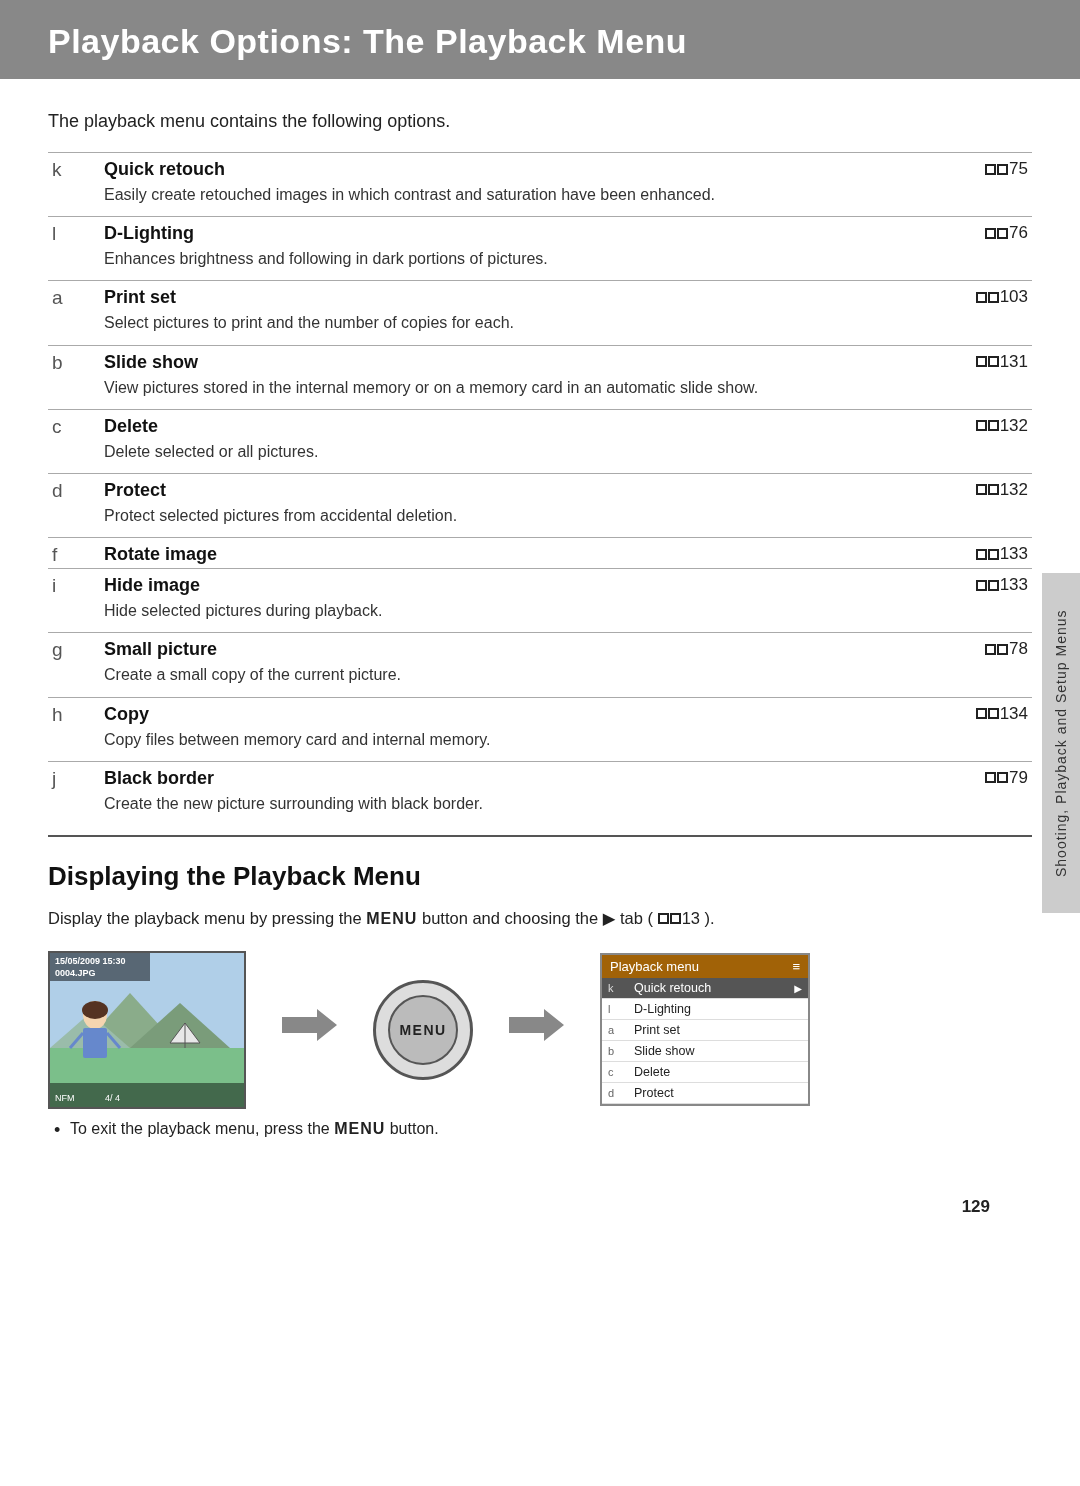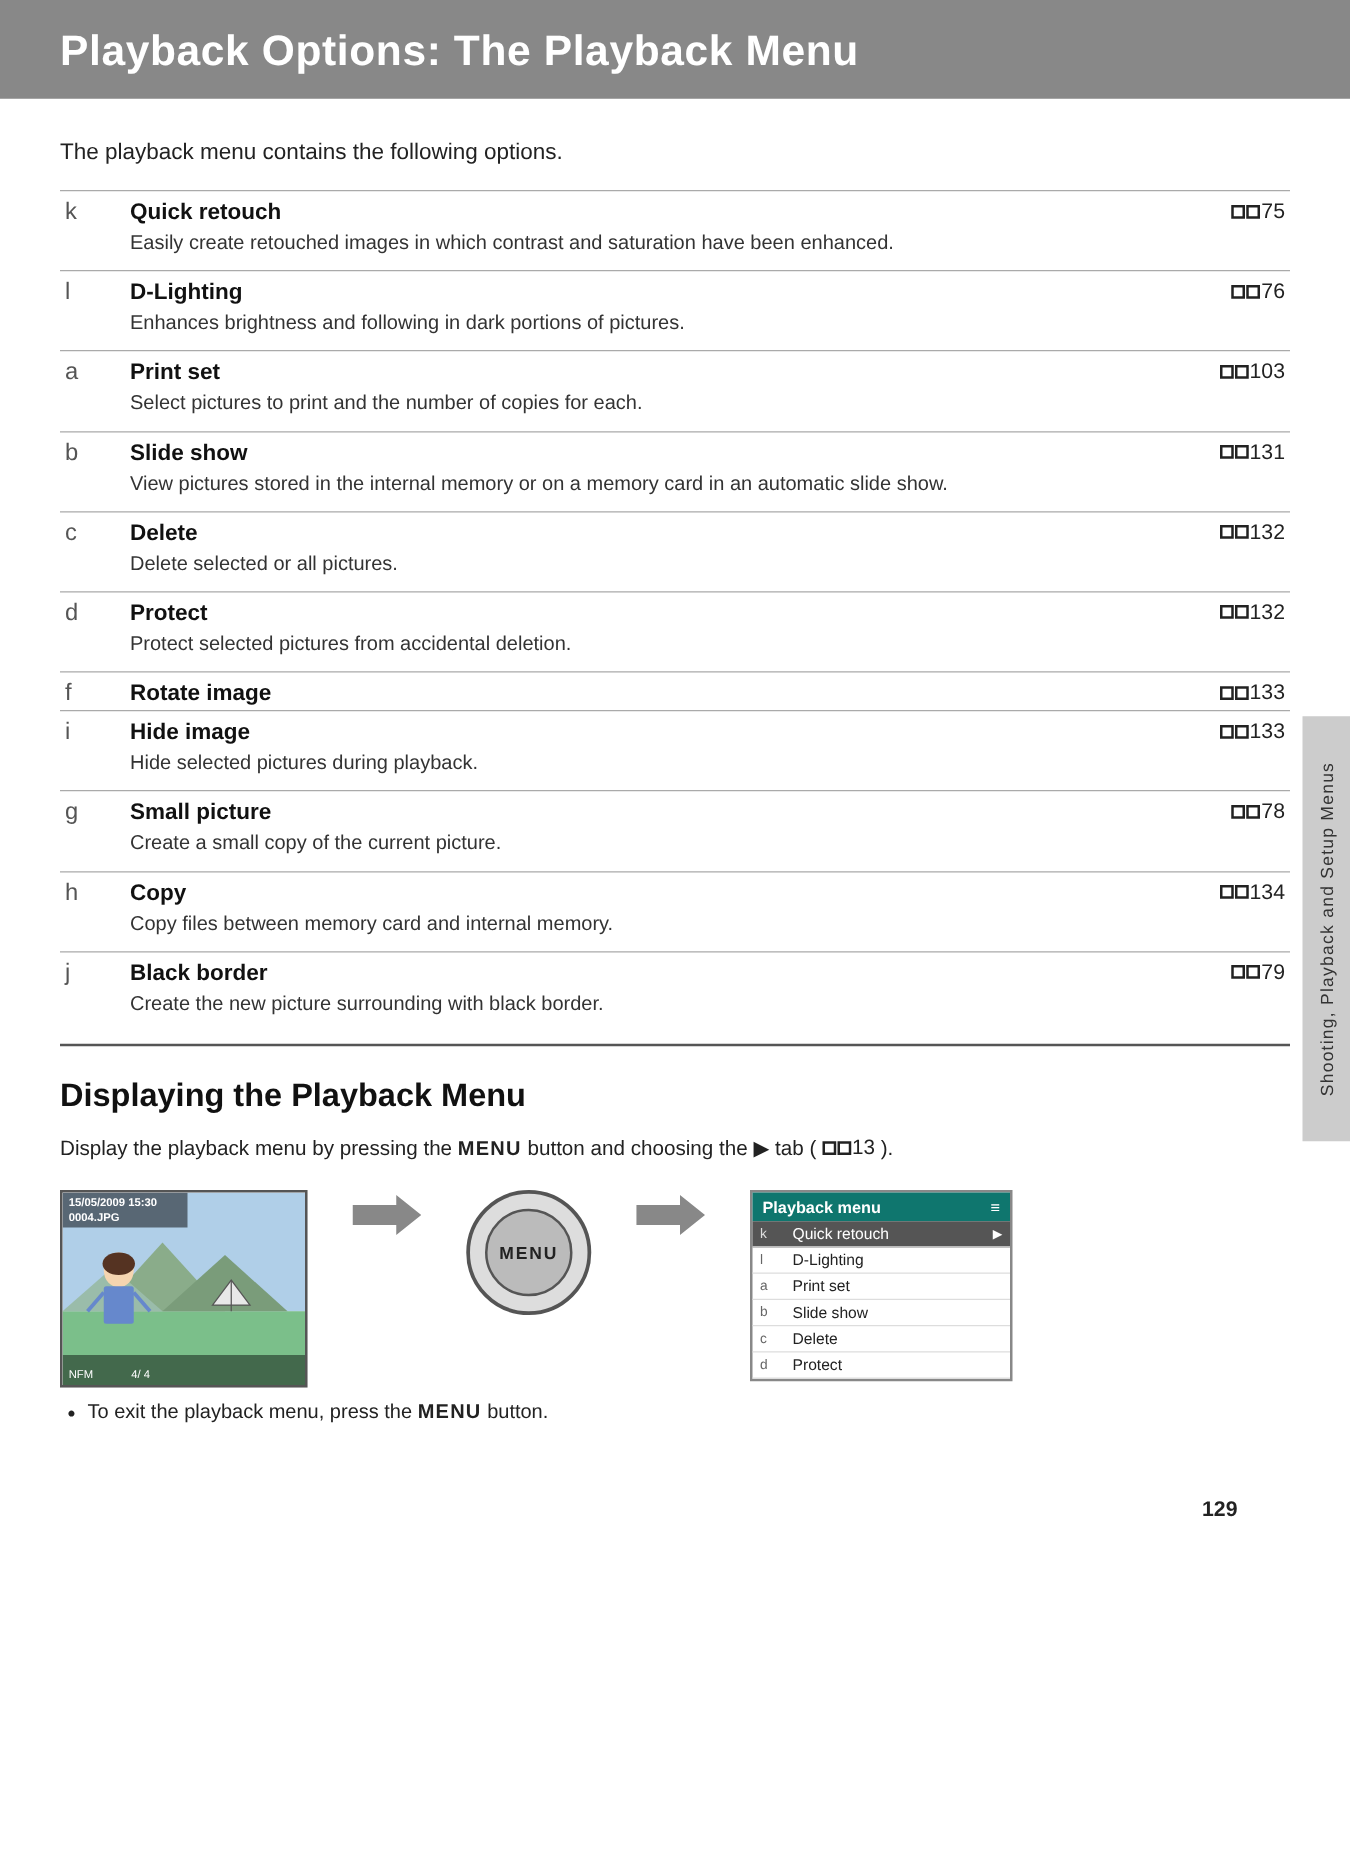--- a/index.html
+++ b/index.html
@@ -125,21 +125,21 @@
     .menu-bold {
       font-family: Arial, Helvetica, sans-serif;
       font-weight: 900;
       font-size: 16px;
       letter-spacing: 1px;
     }
 
     
     .image-row {
       display: flex;
-      align-items: flex-start;
+      align-items: center;
       gap: 36px;
     }
 
     
     .camera-screen {
       width: 198px;
       height: 158px;
       border: 2.5px solid #555;
       background: #e8e8e8;
       position: relative;
@@ -178,25 +178,25 @@
 
     
     .playback-menu-panel {
       width: 210px;
       border: 2px solid #888;
       background: #fff;
       flex-shrink: 0;
     }
 
     .pm-header {
-      background: #0f766e;
+      background: #a16207;
       color: #fff;
       font-family: Arial, Helvetica, sans-serif;
       font-size: 13px;
-      font-weight: 700;
+      font-weight: 400;
       padding: 4px 8px;
       display: flex;
       justify-content: space-between;
       align-items: center;
     }
 
     .pm-item {
       display: flex;
       align-items: center;
       padding: 3px 6px;

